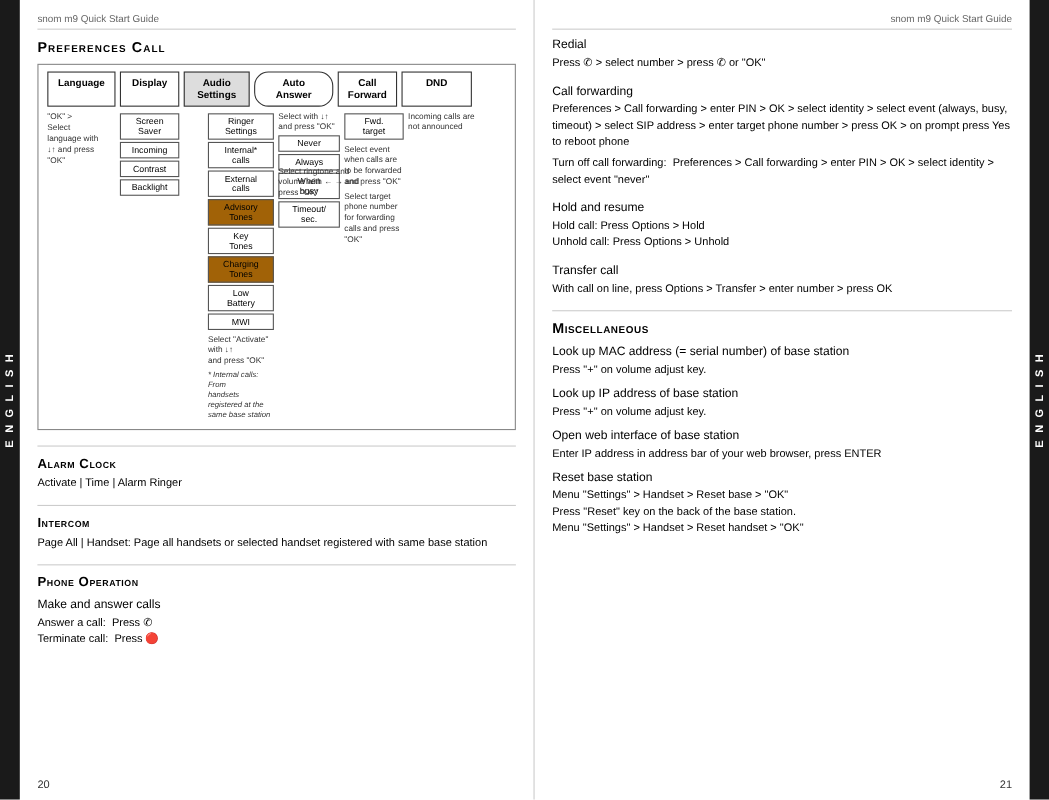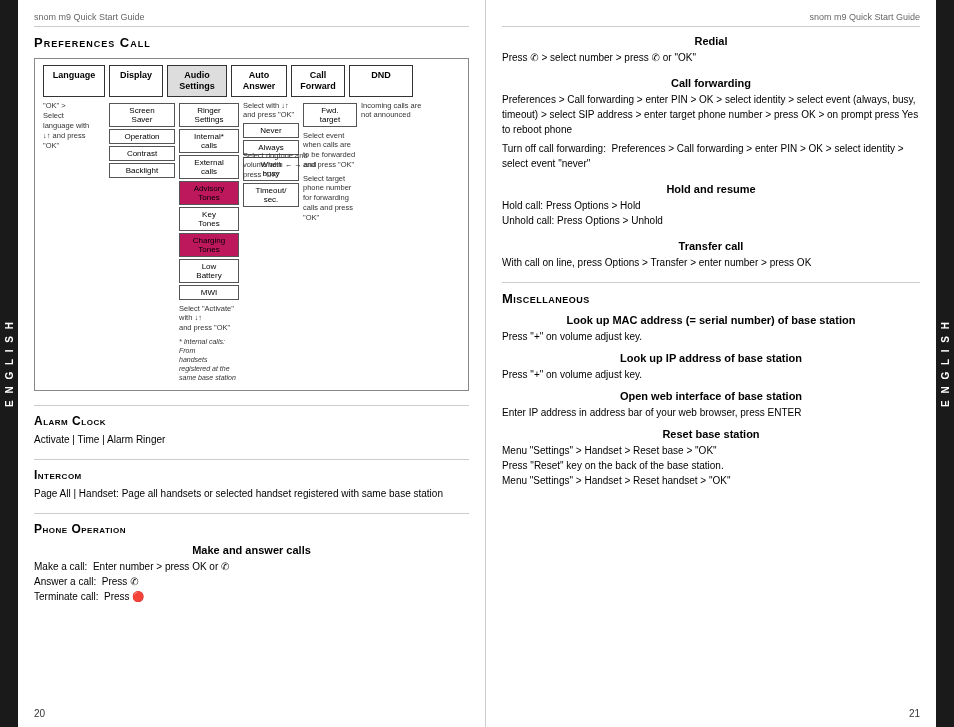--- a/index.html
+++ b/index.html
@@ -89,25 +89,24 @@
 
     .section-heading {
       font-size: 12px;
       font-weight: bold;
       font-variant: small-caps;
       letter-spacing: 0.5px;
       margin-bottom: 4px;
     }
 
     .subsection-heading {
-      font-weight: bold;
+      font-weight: normal;
       font-size: 11px;
       margin-top: 8px;
       margin-bottom: 3px;
-      text-align: center;
     }
 
     .body-text {
       font-size: 10px;
       line-height: 1.5;
       color: #000;
     }
 
     .right-side-tab {
       width: 18px;
@@ -139,33 +138,33 @@
       padding: 4px 5px;
       text-align: center;
       font-weight: bold;
       font-size: 9px;
       line-height: 1.2;
     }
 
     .hdr.lang { width: 62px; }
     .hdr.disp { width: 54px; }
     .hdr.audio { width: 60px; background: #ddd; }
-    .hdr.auto { width: 56px; }
+    .hdr.auto { width: 72px; border-radius: 13px; }
     .hdr.call { width: 54px; }
     .hdr.dnd { width: 64px; }
 
     .item-cell {
       border: 1px solid #555;
       padding: 2px 4px;
       text-align: center;
       font-size: 8px;
       background: #fff;
     }
 
-    .item-cell.selected { background: #be185d; }
+    .item-cell.selected { background: #a16207; }
 
     hr.divider {
       border: none;
       border-top: 1px solid #ccc;
       margin: 8px 0;
     }
   </style>
 </head>
 <body>
 
@@ -195,30 +194,30 @@
         </div>
 
         <div style="display:flex; gap:4px; align-items: flex-start; font-size:8px;">
 
           <div style="width:62px; flex-shrink:0;">
             <div style="font-size:7.5px; line-height:1.35; color:#333;">
               "OK" &gt;<br>Select<br>language with<br>↓↑ and press<br>"OK"
             </div>
           </div>
 
-          <div style="width:66px; flex-shrink:0;">
+          <div style="width:54px; flex-shrink:0;">
             <div class="col-items">
               <div class="item-cell">Screen<br>Saver</div>
-              <div class="item-cell">Operation</div>
+              <div class="item-cell">Incoming</div>
               <div class="item-cell">Contrast</div>
               <div class="item-cell">Backlight</div>
             </div>
           </div>
 
-          <div style="width:60px; flex-shrink:0; position:relative;">
+          <div style="width:60px; flex-shrink:0; position:relative;margin-left:22px;">
             <div class="col-items">
               <div class="item-cell">Ringer<br>Settings</div>
               <div class="item-cell">Internal*<br>calls</div>
               <div class="item-cell">External<br>calls</div>
               <div class="item-cell selected">Advisory<br>Tones</div>
               <div class="item-cell">Key<br>Tones</div>
               <div class="item-cell selected">Charging<br>Tones</div>
               <div class="item-cell">Low<br>Battery</div>
               <div class="item-cell">MWI</div>
             </div>
@@ -283,23 +282,20 @@
       <div class="section-heading">Intercom</div>
       <div class="body-text">Page All | Handset: Page all handsets or selected handset registered with same base station</div>
     </div>
 
     <hr class="divider">
 
     <div class="section">
       <div class="section-heading">Phone Operation</div>
       <div class="subsection-heading">Make and answer calls</div>
       <div class="body-text">
-        Make a call:&nbsp; Enter number &gt; press OK or ✆
-      </div>
-      <div class="body-text">
         Answer a call:&nbsp; Press ✆
       </div>
       <div class="body-text">
         Terminate call:&nbsp; Press 🔴
       </div>
     </div>
 
     <div class="page-footer" style="left:16px;">20</div>
   </div>
 

